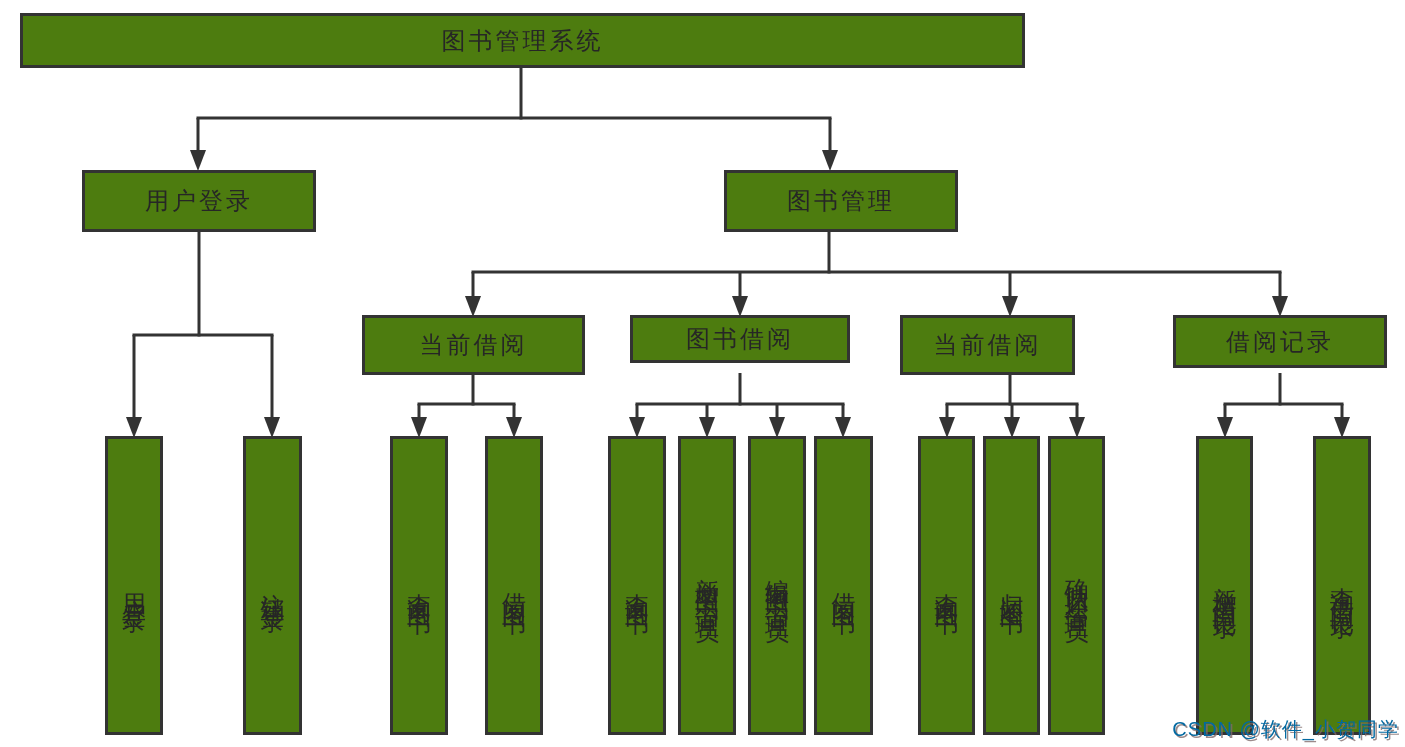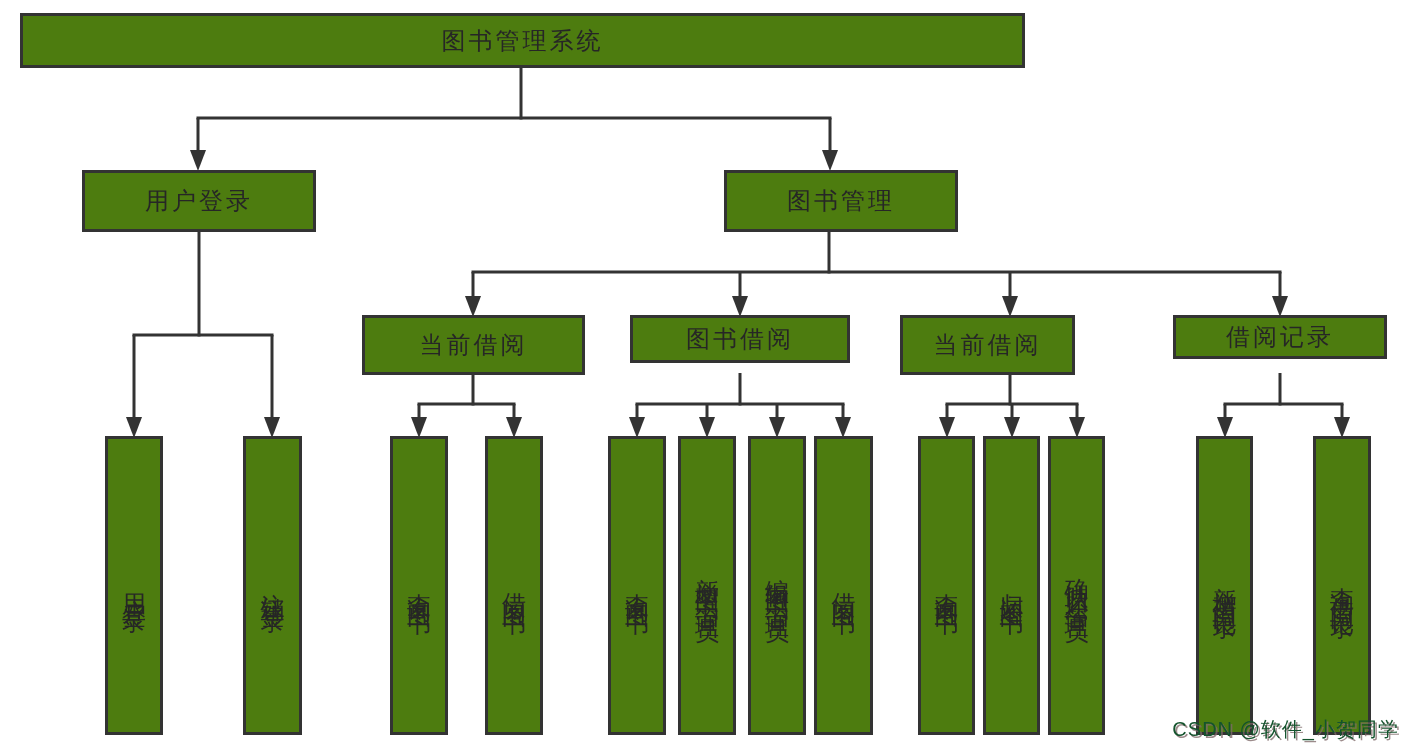--- a/index.html
+++ b/index.html
@@ -22,21 +22,21 @@
   }
   .node.vertical{
     writing-mode:vertical-rl;
     letter-spacing:6px;
     line-height:1;
     white-space:normal;
   }
   .watermark{
     position:absolute;right:6px;bottom:4px;
     font-size:20px;letter-spacing:1px;
-    color:#14532d;
+    color:#0369a1;
     text-shadow:2px 2px 0 rgba(128,106,106,0.78);
     user-select:none;
   }
 </style>
 </head>
 <body>
 
 <div id="canvas">
 
   <svg id="wires" viewBox="0 0 1405 747" xmlns="http://www.w3.org/2000/svg">
@@ -109,21 +109,21 @@
   </svg>
 
   <div class="node" style="left:20px;top:13px;width:1005px;height:55px;">图书管理系统</div>
 
   <div class="node" style="left:82px;top:170px;width:234px;height:62px;">用户登录</div>
   <div class="node" style="left:724px;top:170px;width:234px;height:62px;">图书管理</div>
 
   <div class="node" style="left:362px;top:315px;width:223px;height:60px;">当前借阅</div>
   <div class="node" style="left:630px;top:315px;width:220px;height:48px;">图书借阅</div>
   <div class="node" style="left:900px;top:315px;width:175px;height:60px;">当前借阅</div>
-  <div class="node" style="left:1173px;top:315px;width:214px;height:44px;">借阅记录</div>
+  <div class="node" style="left:1173px;top:315px;width:214px;height:53px;">借阅记录</div>
 
   <div class="node vertical" style="left:105px;top:436px;width:58px;height:299px;">用户登录</div>
   <div class="node vertical" style="left:243px;top:436px;width:59px;height:299px;">注销登录</div>
 
   <div class="node vertical" style="left:390px;top:436px;width:58px;height:299px;">查询图书</div>
   <div class="node vertical" style="left:485px;top:436px;width:58px;height:299px;">借阅图书</div>
 
   <div class="node vertical" style="left:608px;top:436px;width:58px;height:299px;">查询图书</div>
   <div class="node vertical" style="left:678px;top:436px;width:58px;height:299px;">新增图书（管理员）</div>
   <div class="node vertical" style="left:748px;top:436px;width:58px;height:299px;">编辑图书（管理员）</div>

